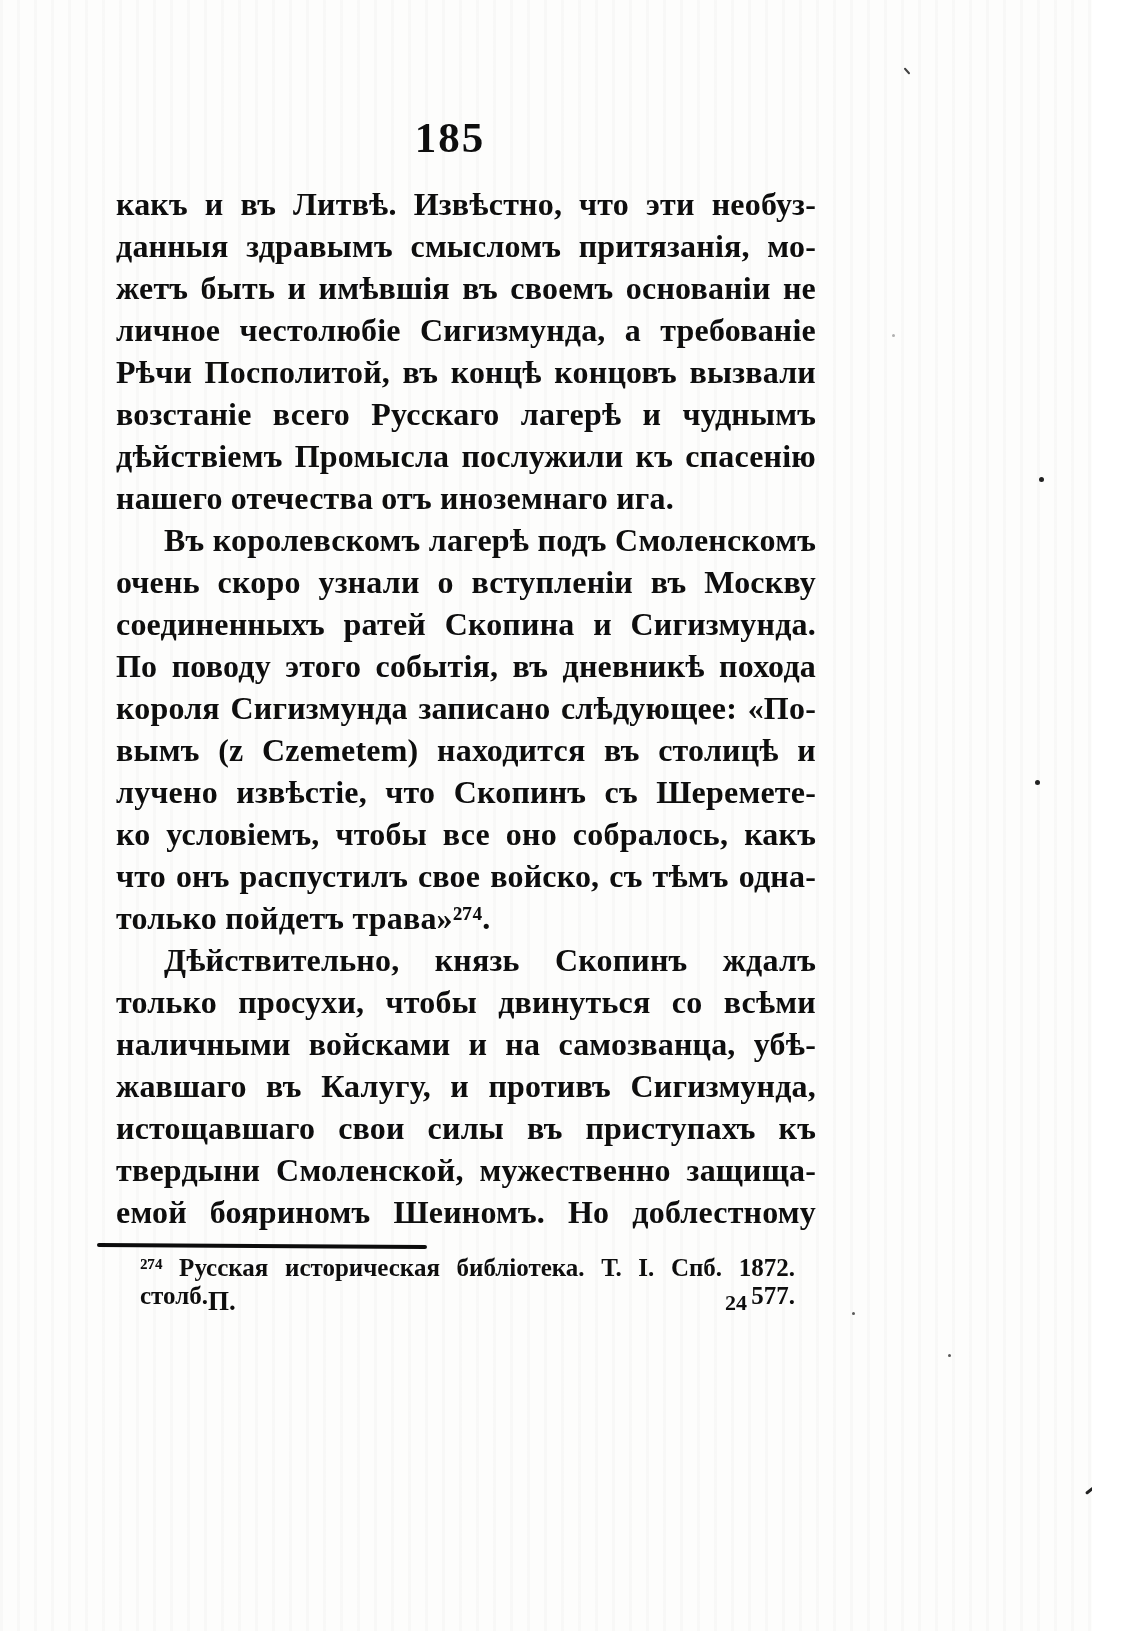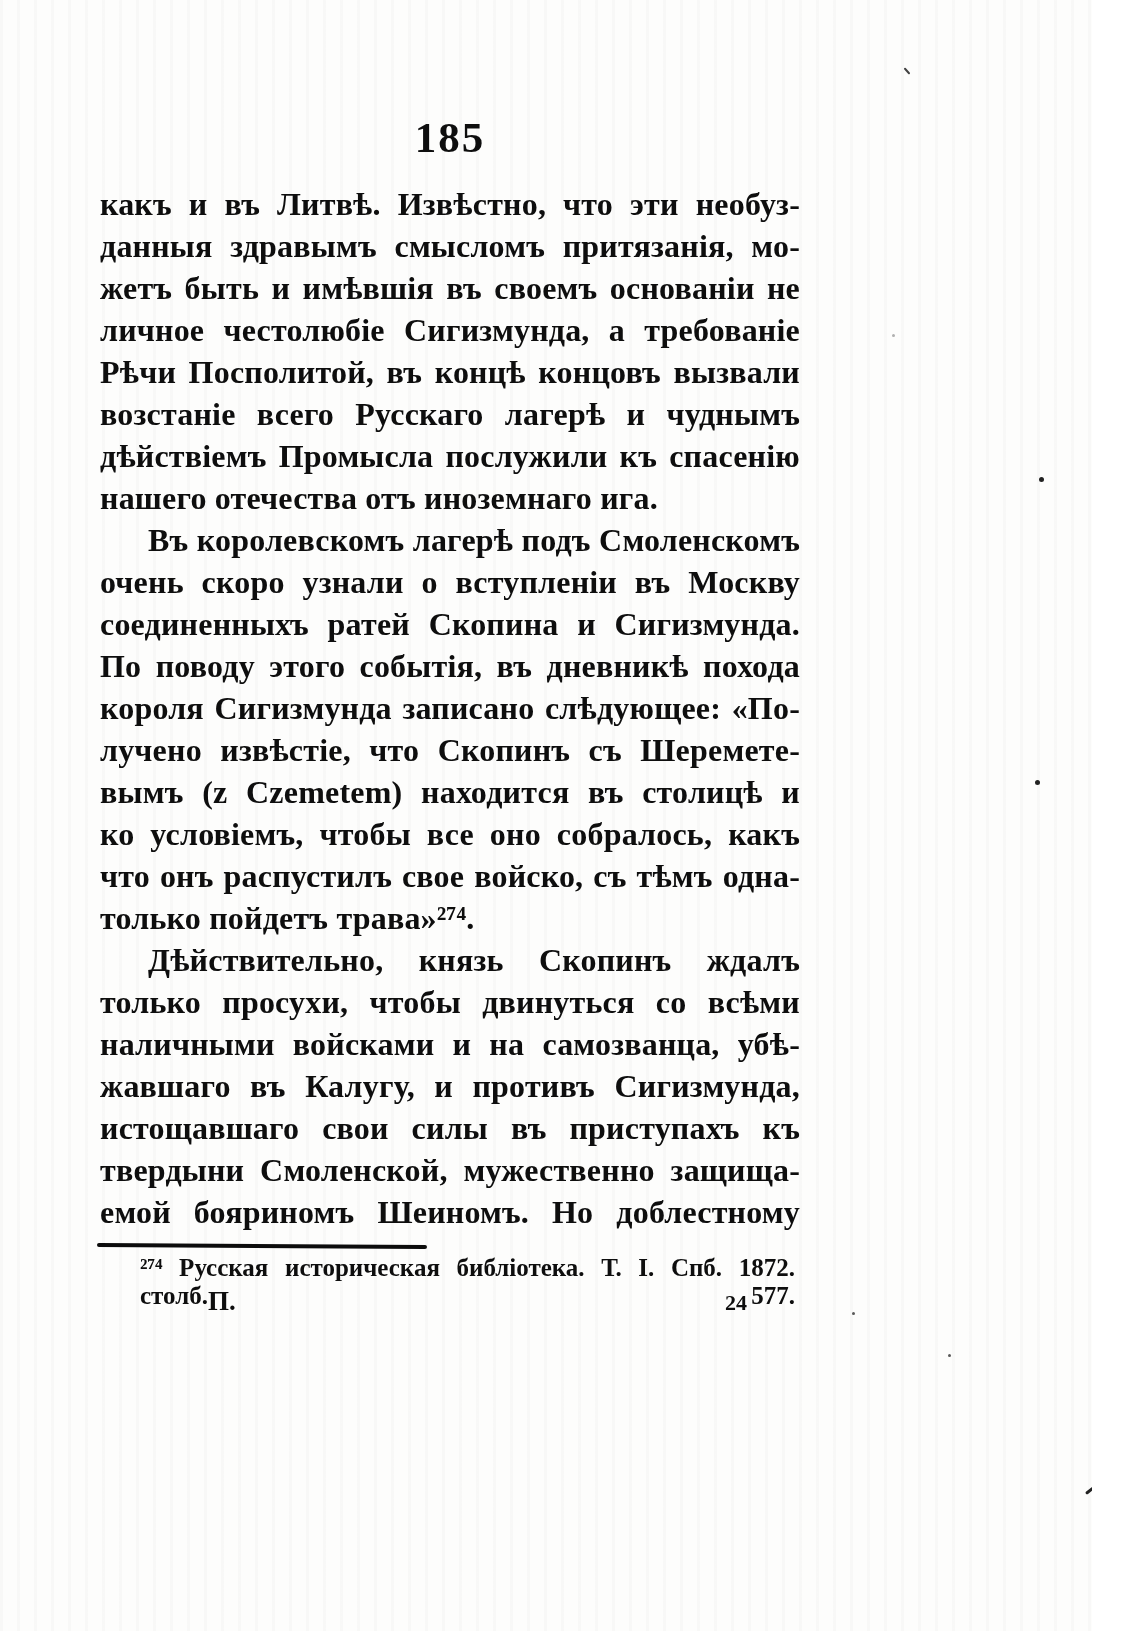--- a/index.html
+++ b/index.html
@@ -26,21 +26,21 @@
     top: 116px;
     width: 700px;
     text-align: center;
     font-weight: 700;
     font-size: 43px;
     line-height: 44px;
     letter-spacing: 2px;
   }
   .text-block {
     position: absolute;
-    left: 100px;
+    left: 116px;
     top: 183px;
     width: 700px;
   }
   .line {
     font-weight: 700;
     font-size: 32px;
     line-height: 42px;
     white-space: normal;
     text-align: justify;
     text-align-last: justify;
@@ -120,22 +120,22 @@
     <div class="line">личное честолюбіе Сигизмунда, а требованіе</div>
     <div class="line">Рѣчи Посполитой, въ концѣ концовъ вызвали</div>
     <div class="line">возстаніе всего Русскаго лагерѣ и чуднымъ</div>
     <div class="line">дѣйствіемъ Промысла послужили къ спасенію</div>
     <div class="line endline">нашего отечества отъ иноземнаго ига.</div>
     <div class="line indent">Въ королевскомъ лагерѣ подъ Смоленскомъ</div>
     <div class="line">очень скоро узнали о вступленіи въ Москву</div>
     <div class="line">соединенныхъ ратей Скопина и Сигизмунда.</div>
     <div class="line">По поводу этого событія, въ дневникѣ похода</div>
     <div class="line">короля Сигизмунда записано слѣдующее: «По-</div>
+    <div class="line">вымъ (z Czemetem) находится въ столицѣ и</div>
     <div class="line">лучено извѣстіе, что Скопинъ съ Шеремете-</div>
-    <div class="line">вымъ (z Czemetem) находится въ столицѣ и</div>
     <div class="line">ко условіемъ, чтобы все оно собралось, какъ</div>
     <div class="line">что онъ распустилъ свое войско, съ тѣмъ одна-</div>
     <div class="line endline">только пойдетъ трава»²⁷⁴.</div>
     <div class="line indent">Дѣйствительно, князь Скопинъ ждалъ</div>
     <div class="line">только просухи, чтобы двинуться со всѣми</div>
     <div class="line">наличными войсками и на самозванца, убѣ-</div>
     <div class="line">жавшаго въ Калугу, и противъ Сигизмунда,</div>
     <div class="line">истощавшаго свои силы въ приступахъ къ</div>
     <div class="line">твердыни Смоленской, мужественно защища-</div>
     <div class="line">емой бояриномъ Шеиномъ. Но доблестному</div>

